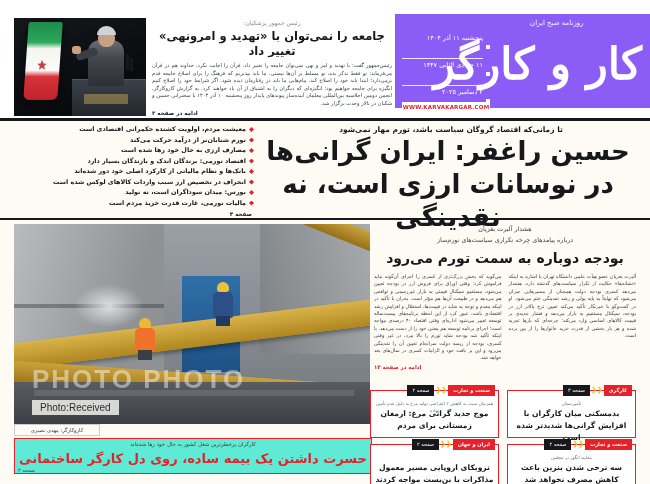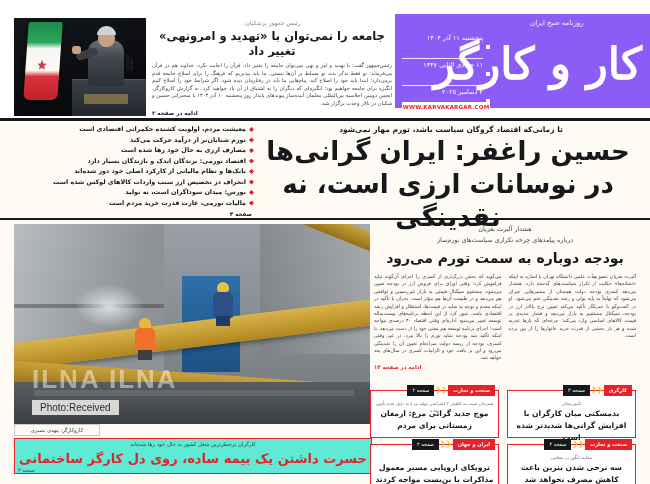--- a/index.html
+++ b/index.html
@@ -260,21 +260,21 @@
       <span class="b"></span>
       <span class="l"></span>
     </div>
     <div class="lp-wk2">
       <span class="h"></span>
       <span class="b"></span>
       <span class="l"></span>
     </div>
     <div class="lp-beam2"></div>
     <div class="lp-rubble"></div>
-    <div class="lp-mark">ILNA ILNA</div>
+    <div class="lp-mark">PHOTO PHOTO</div>
     <div class="lp-credit">Photo:Received</div>
   </div>
   <div class="lp-photog">کاروکارگر: مهدی نصیری</div>
 
   <div class="lbot">
     <div class="lbot-k">کارگران پرخطرترین شغل کشور به حال خود رها شده‌اند</div>
     <div class="lbot-h">حسرت داشتن یک بیمه ساده، روی دل کارگر ساختمانی</div>
     <div class="lbot-pg">صفحه ۳</div>
   </div>
 

